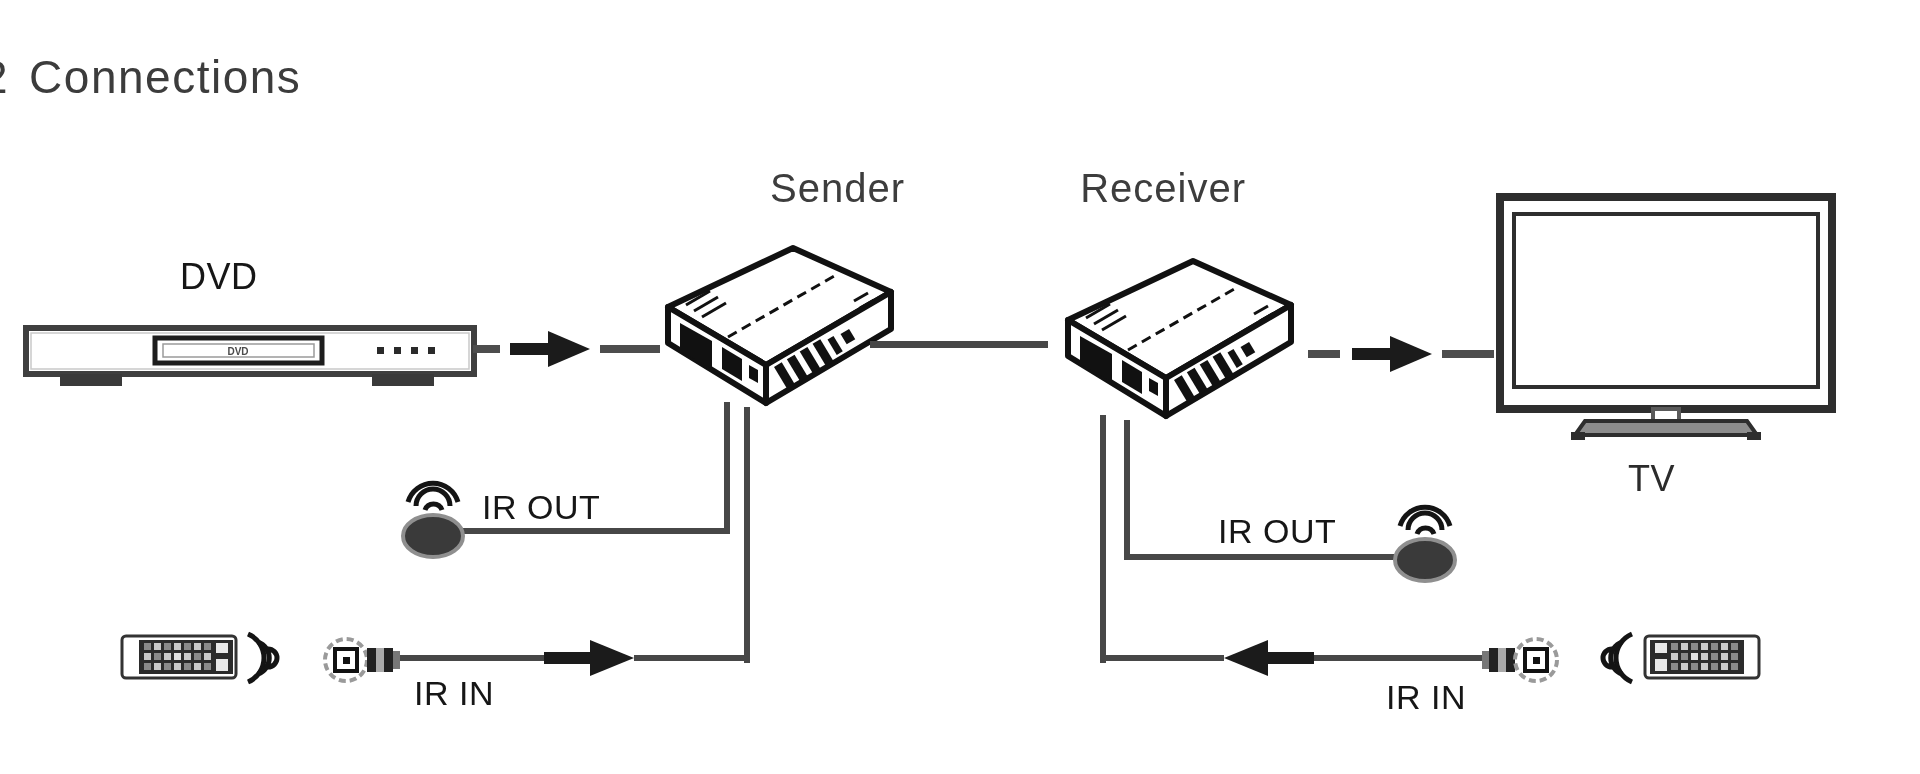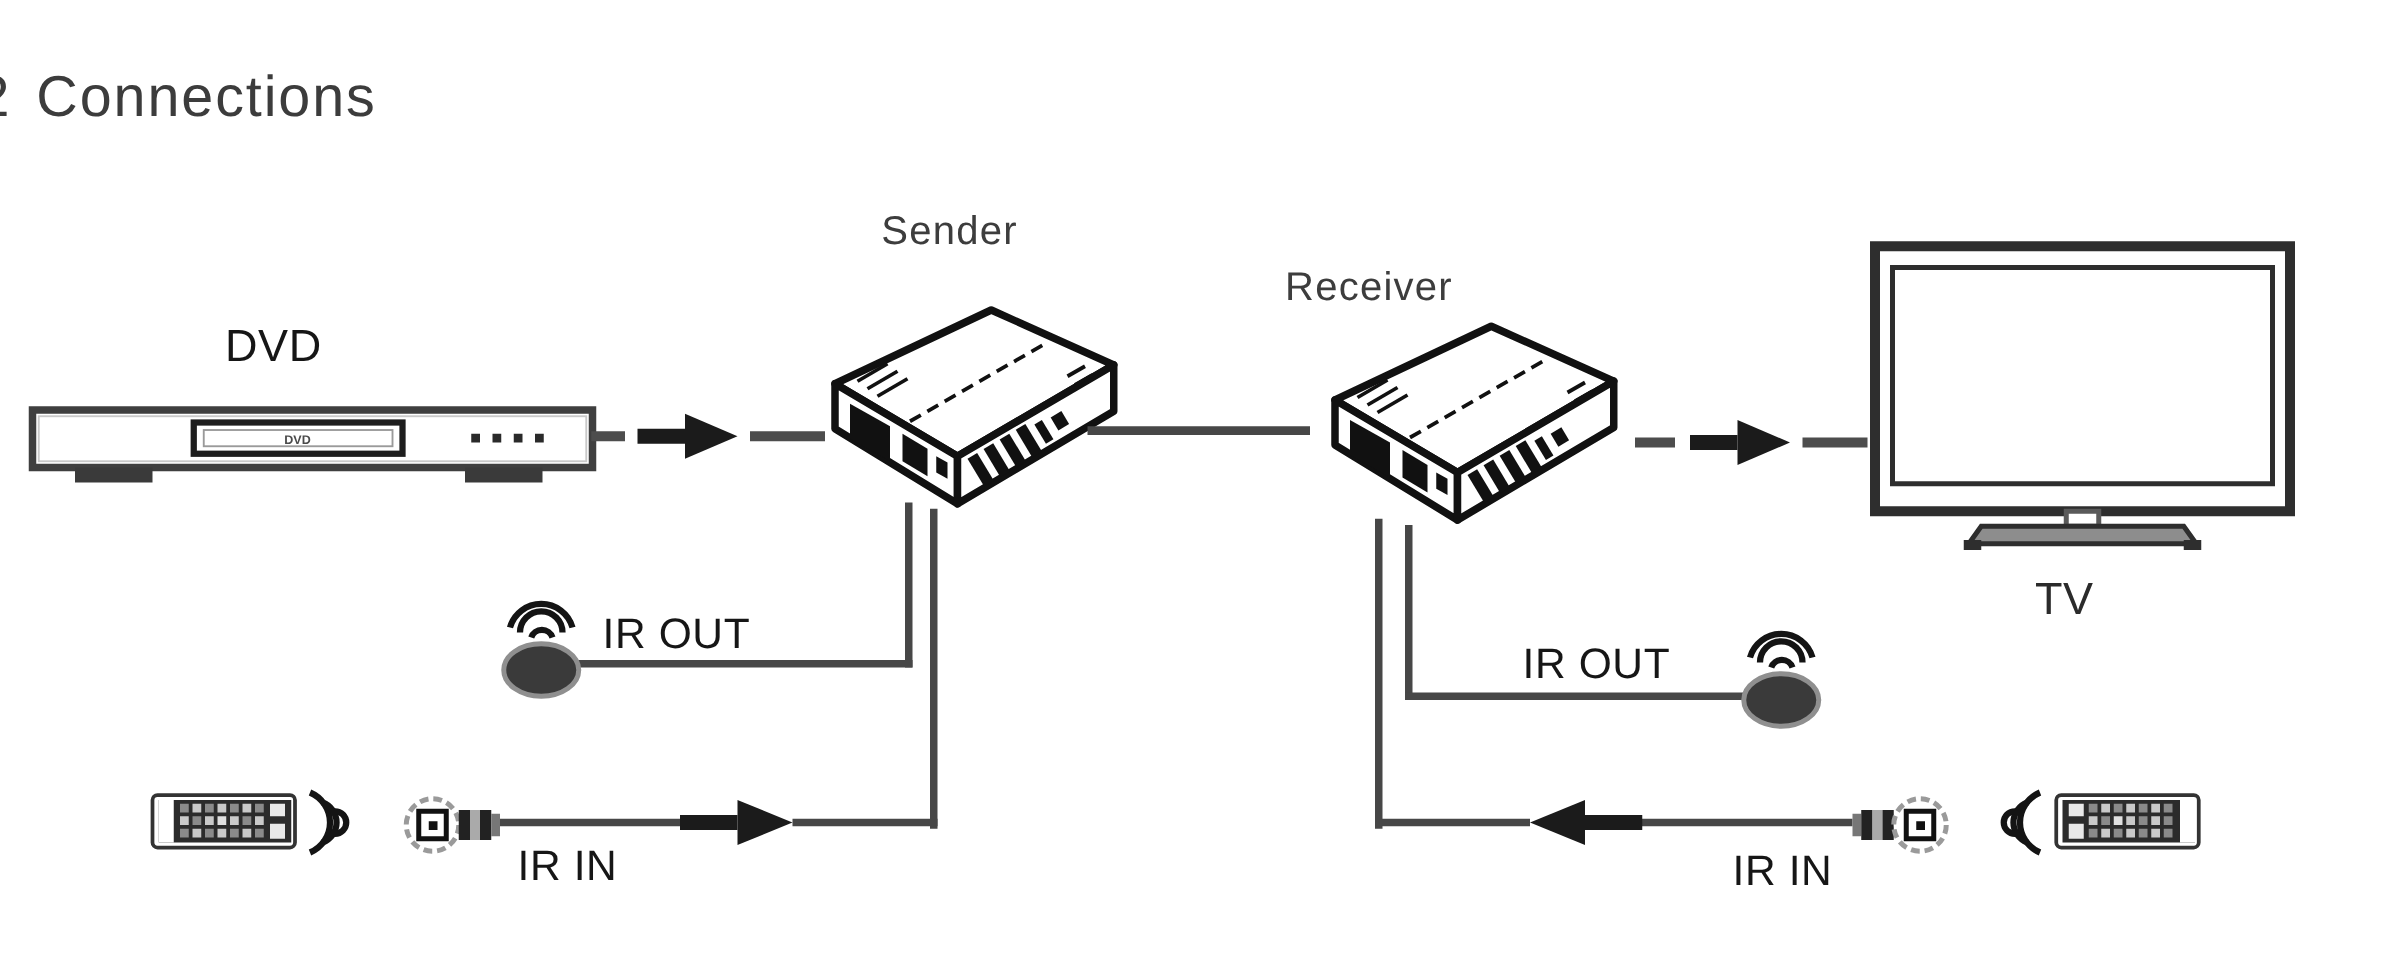--- a/index.html
+++ b/index.html
@@ -7,21 +7,21 @@
     position:relative; width:1920px; height:774px; overflow:hidden;
     background:#ffffff; font-family:"Liberation Sans", sans-serif;
     -webkit-font-smoothing:antialiased;
   }
   .abs { position:absolute; }
   .page-title {
     position:absolute; left:-18px; top:50px; font-size:46px; color:#3c3c3c;
     letter-spacing:1.5px; white-space:nowrap; font-weight:400;
   }
   .page-title .num { margin-right:20px; }
-  .dev-label { position:absolute; color:#3d3d3d; font-size:32px; letter-spacing:1px; text-align:left; }
+  .dev-label { position:absolute; color:#3d3d3d; font-size:40px; letter-spacing:1px; text-align:right; }
   .small-label { position:absolute; color:#161616; font-size:34px; letter-spacing:0.5px; white-space:nowrap; }
   .wire { position:absolute; background:#474747; }
   svg { display:block; }
 </style>
 </head>
 <body>
 
 <div class="canvas">
 
   <div class="page-title">
@@ -40,21 +40,21 @@
       <rect x="355" y="25" width="7" height="7"></rect>
       <rect x="372" y="25" width="7" height="7"></rect>
       <rect x="389" y="25" width="7" height="7"></rect>
       <rect x="406" y="25" width="7" height="7"></rect>
     </g>
     <rect x="38" y="52" width="62" height="12" fill="#3a3a3a"></rect>
     <rect x="350" y="52" width="62" height="12" fill="#3a3a3a"></rect>
   </svg>
 
   <div class="dev-label" style="left:705px; top:166px; width:200px;">Sender</div>
-  <div class="dev-label" style="left:1028px; top:166px; width:240px;margin-top:45px;">Receiver</div>
+  <div class="dev-label" style="left:1006px; top:166px; width:240px;">Receiver</div>
 
   <svg class="abs" style="left:468px; top:330px;" width="210" height="40" viewBox="0 0 210 40">
     <rect x="5" y="15" width="27" height="8" fill="#4d4d4d"></rect>
     <g fill="#1b1b1b">
       <rect x="42" y="13" width="40" height="12"></rect>
       <polygon points="80,1 122,19 80,37"></polygon>
     </g>
     <rect x="132" y="15" width="60" height="8" fill="#4d4d4d"></rect>
   </svg>
 

